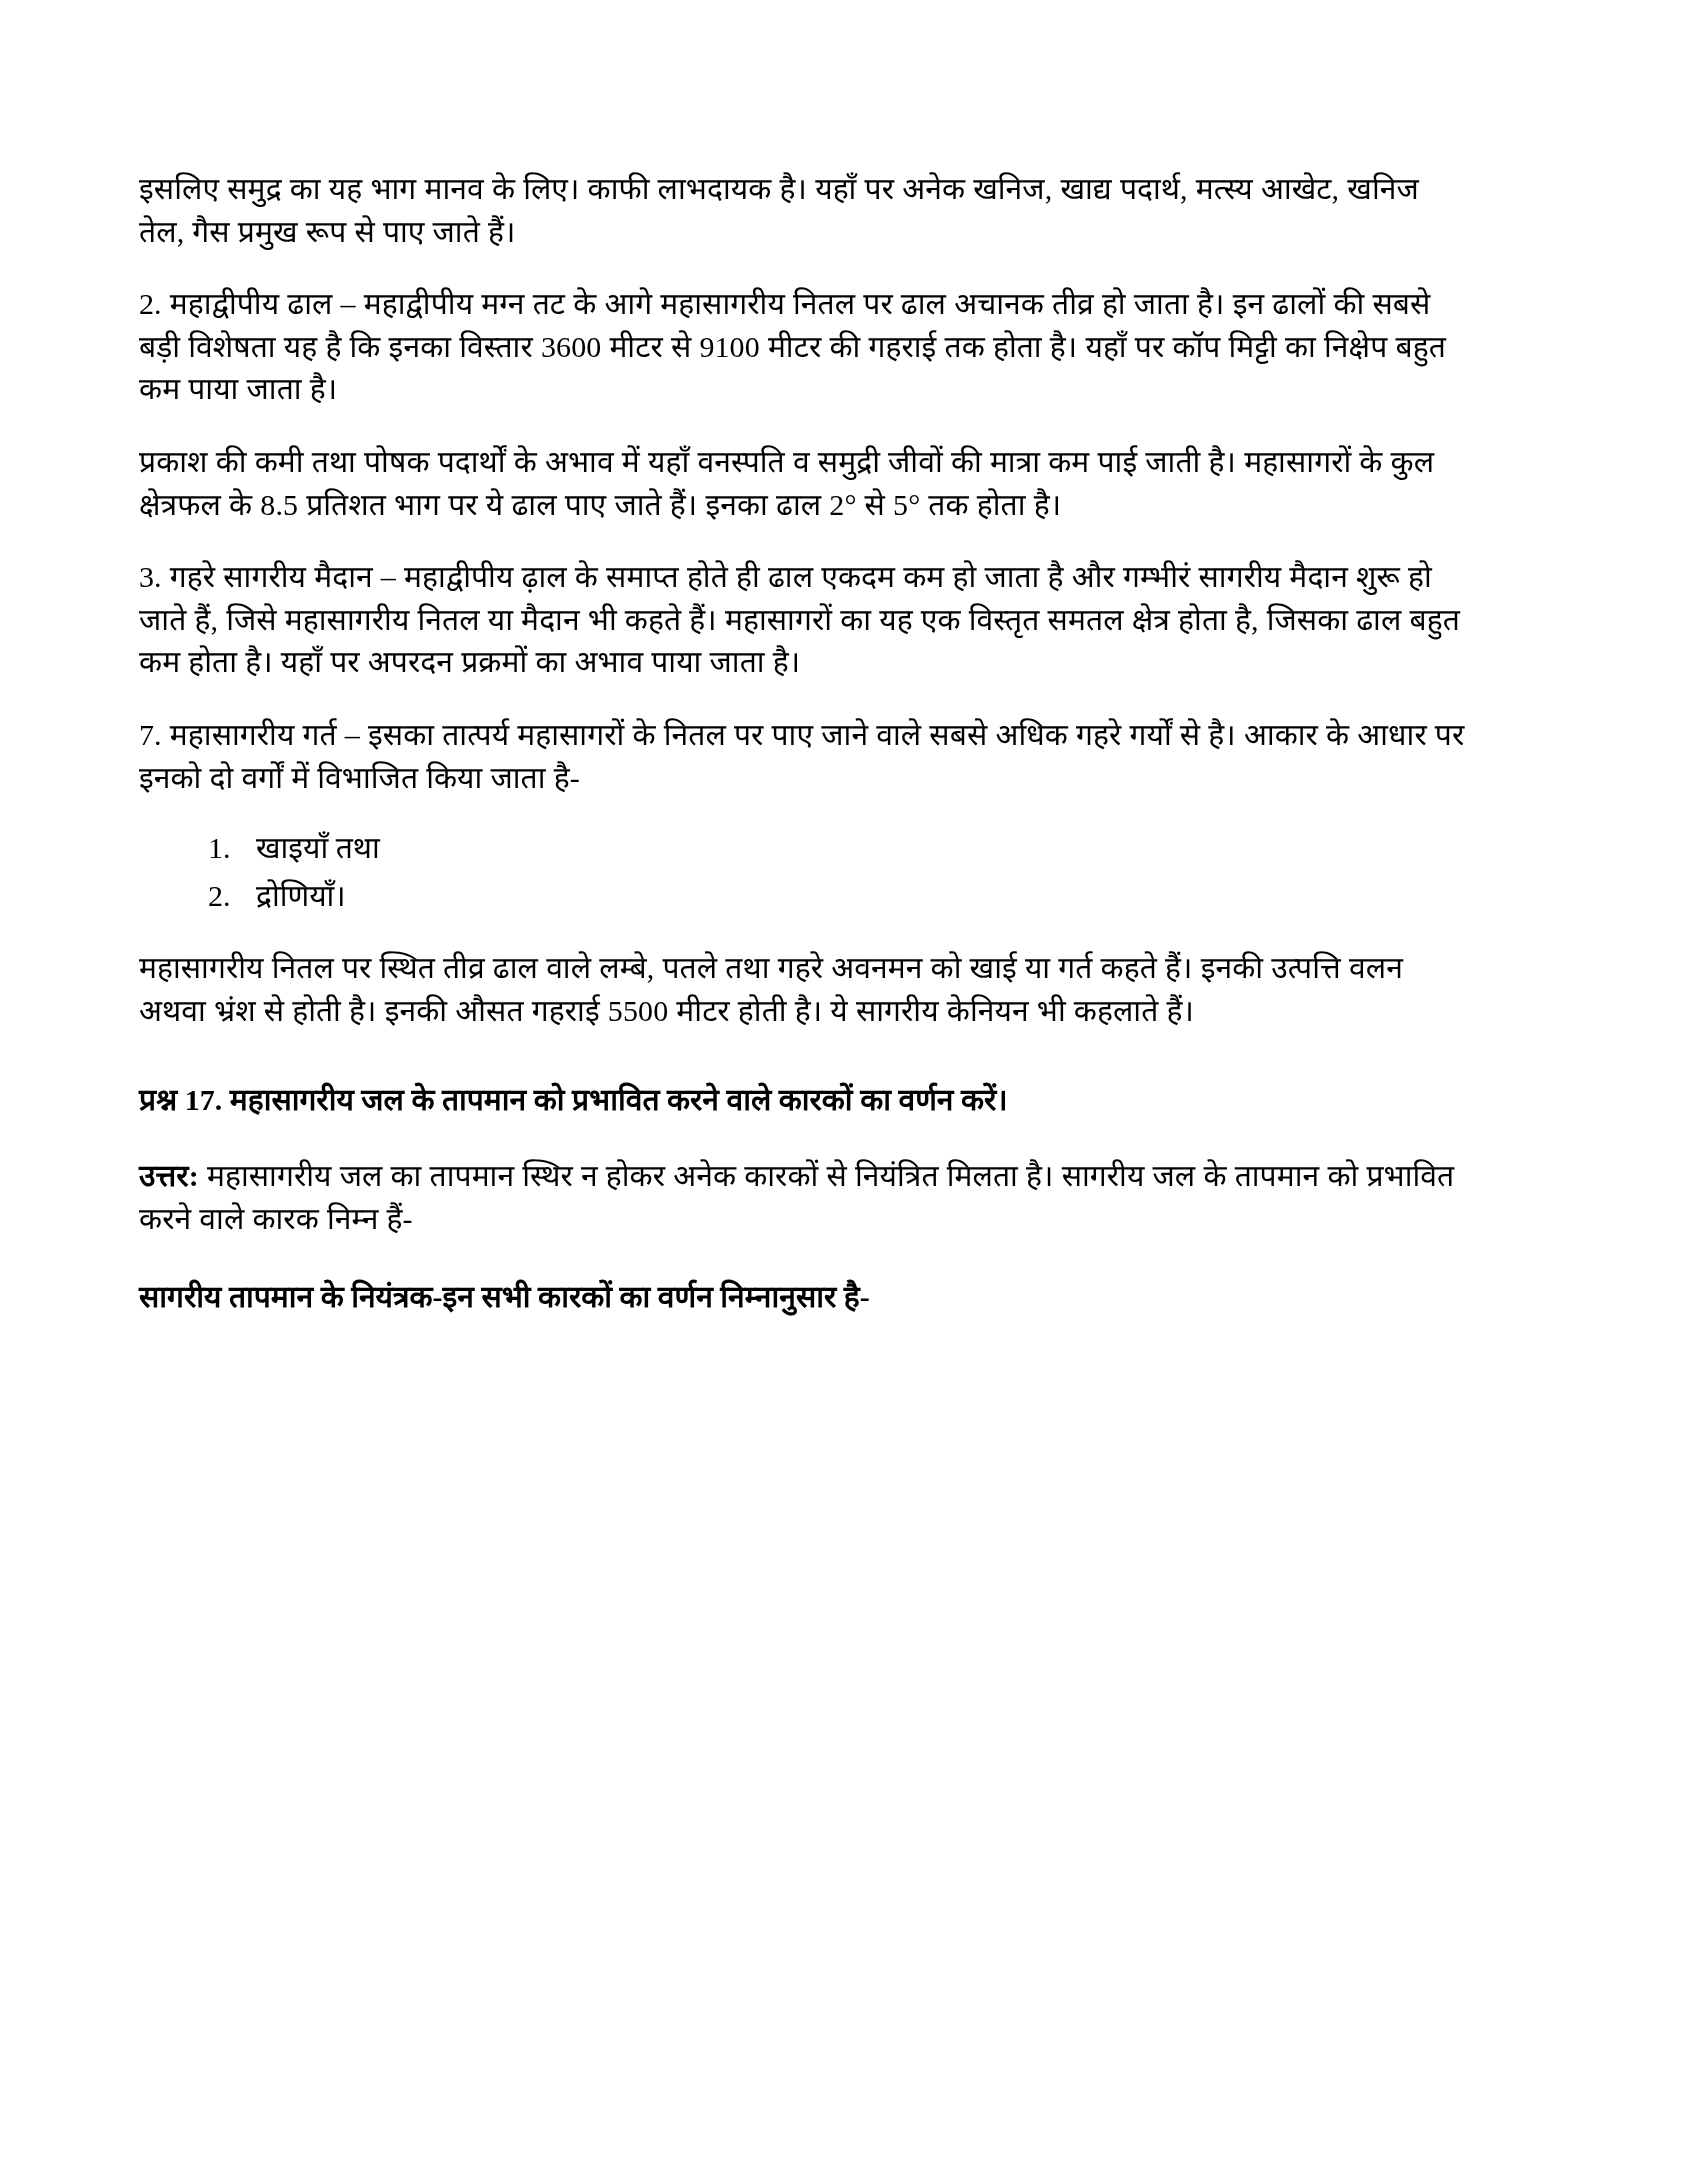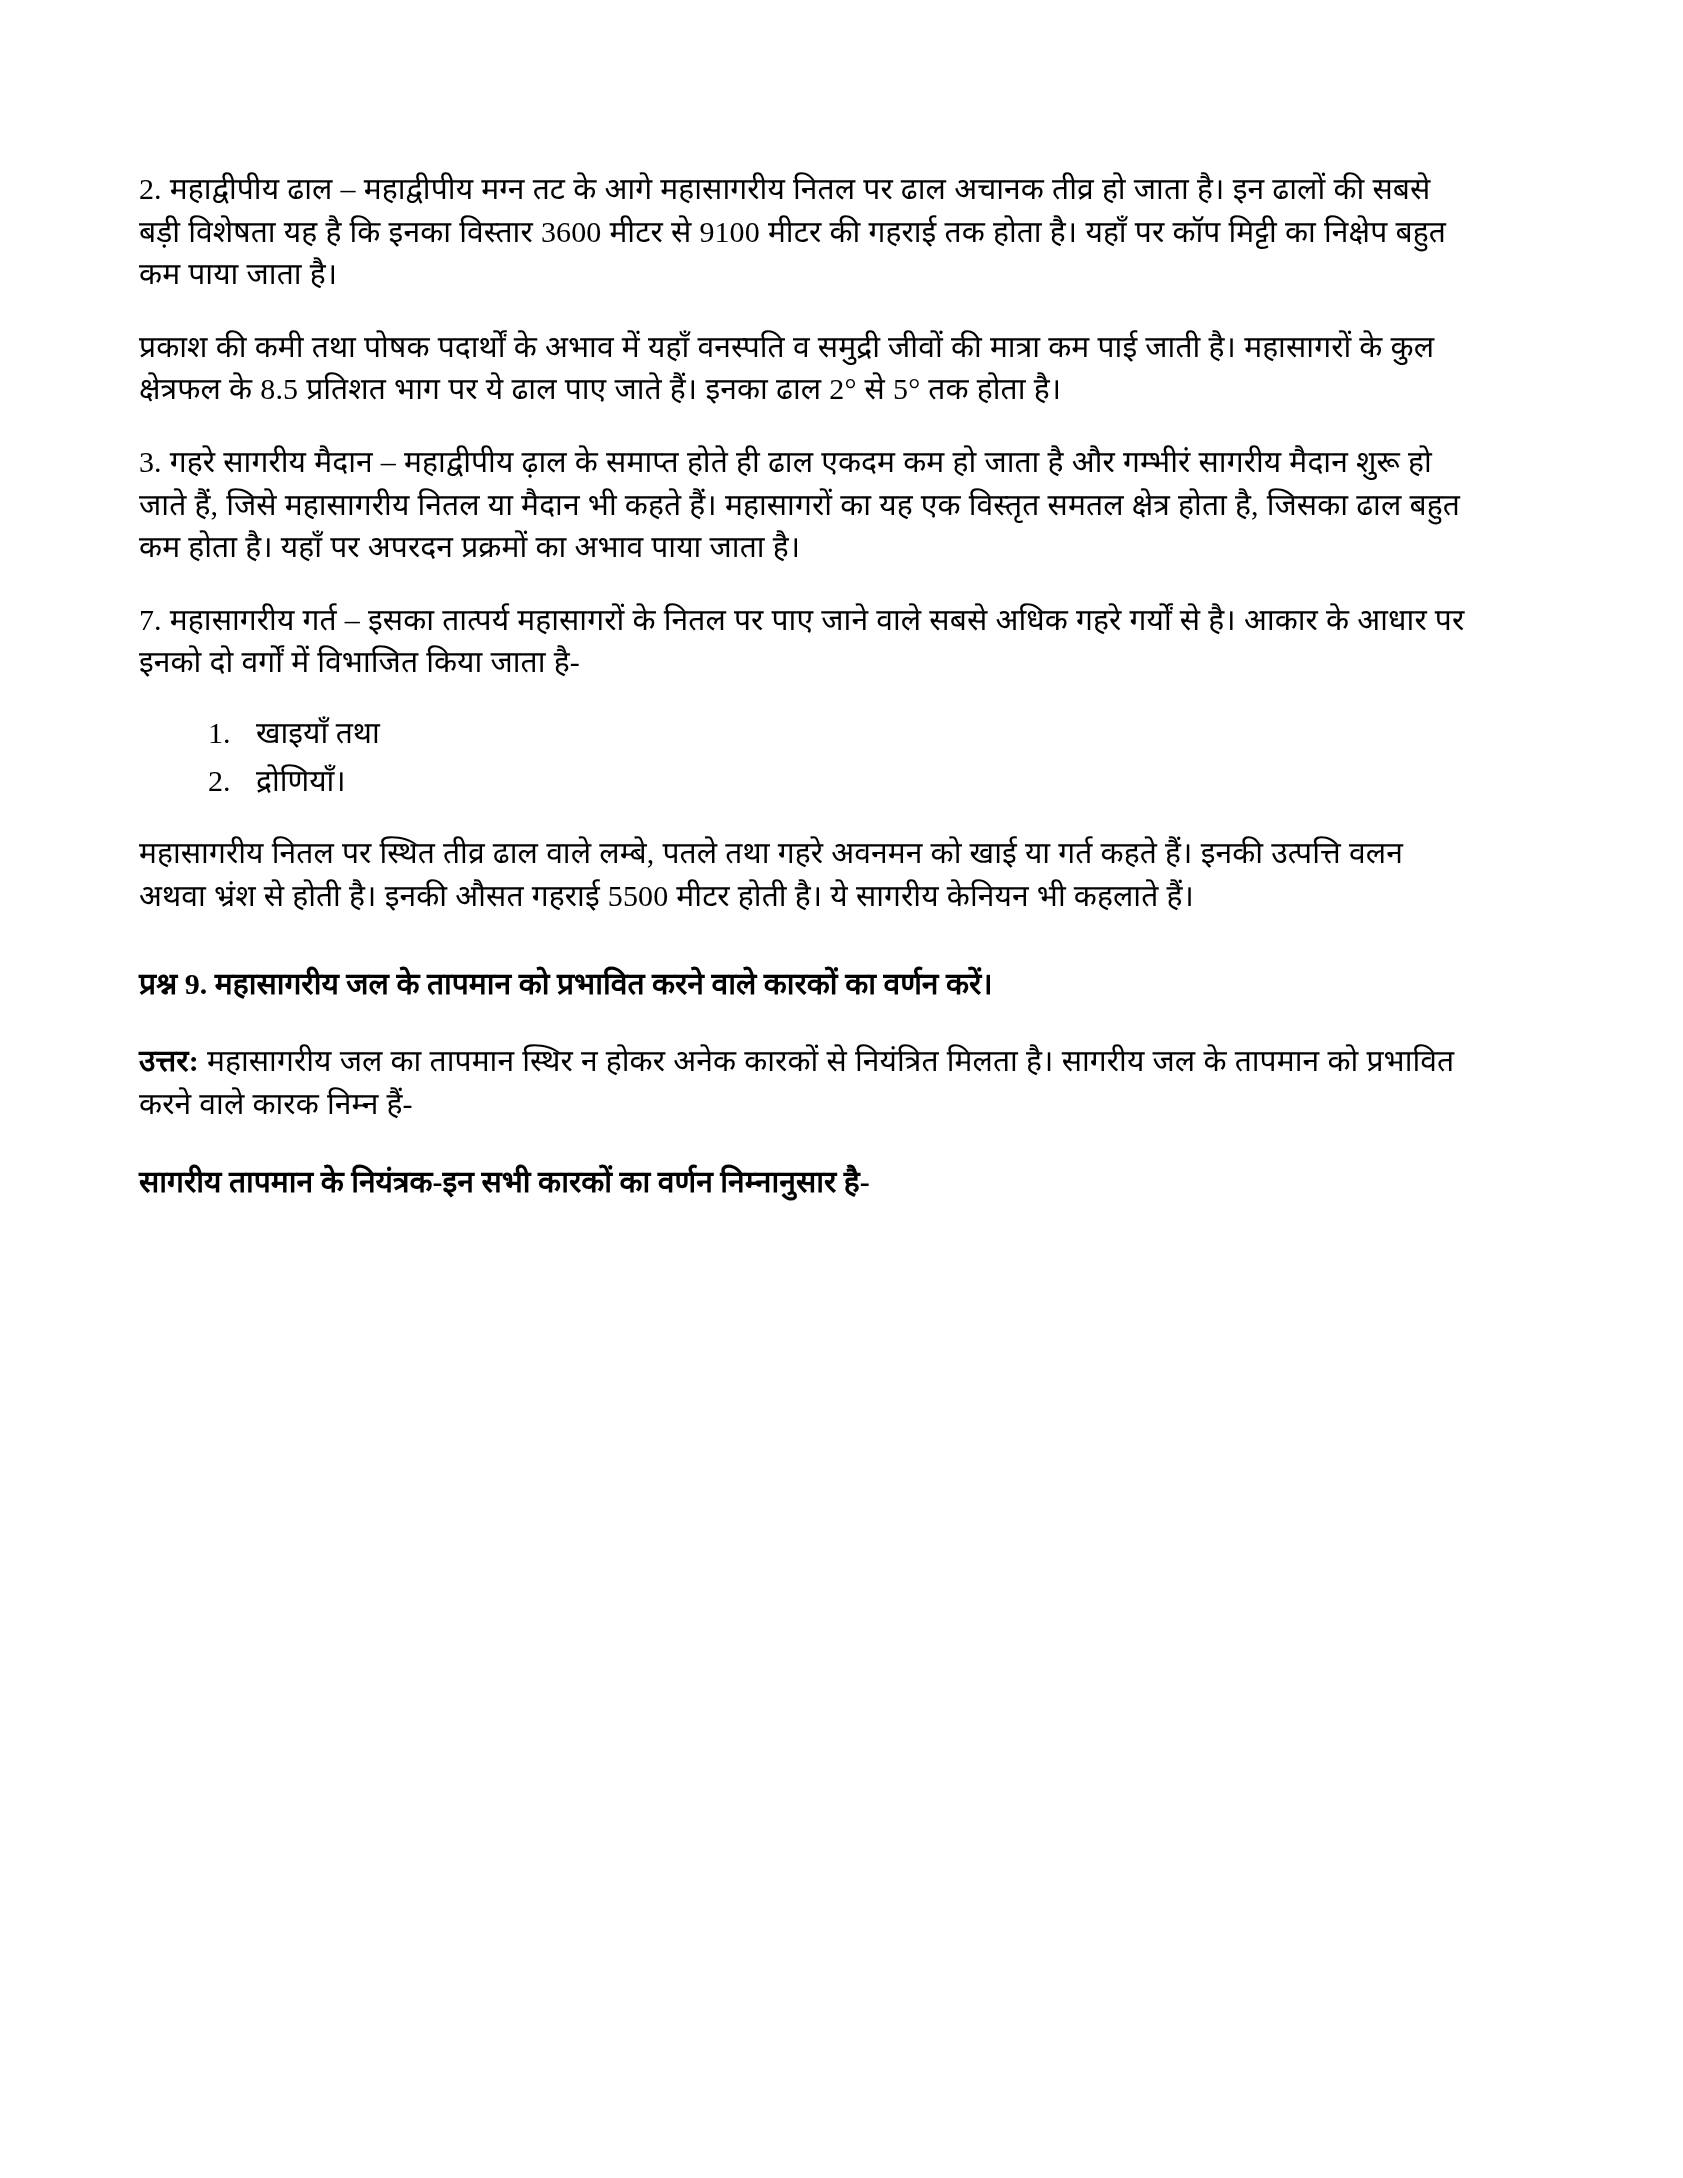--- a/index.html
+++ b/index.html
@@ -66,37 +66,38 @@
   ol.num-list li::marker {
     font-size: 30px;
   }
 </style>
 </head>
 <body>
 
 <div class="page">
   <div class="doc-body">
 
+    <p class="para">इसलिए समुद्र का यह भाग मानव के लिए। काफी लाभदायक है। यहाँ पर अनेक खनिज, खाद्य पदार्थ, मत्स्य आखेट, खनिज तेल, गैस प्रमुख रूप से पाए जाते हैं।</p>
 
     <p class="para">2.  महाद्वीपीय ढाल – महाद्वीपीय मग्न तट के आगे महासागरीय नितल पर ढाल अचानक तीव्र हो जाता है। इन ढालों की सबसे बड़ी विशेषता यह है कि इनका विस्तार 3600 मीटर से 9100 मीटर की गहराई तक होता है। यहाँ पर कॉप मिट्टी का निक्षेप बहुत कम पाया जाता है।</p>
 
     <p class="para">प्रकाश की कमी तथा पोषक पदार्थों के अभाव में यहाँ वनस्पति व समुद्री जीवों की मात्रा कम पाई जाती है। महासागरों के कुल क्षेत्रफल के 8.5 प्रतिशत भाग पर ये ढाल पाए जाते हैं। इनका ढाल 2° से 5° तक होता है।</p>
 
     <p class="para">3. गहरे सागरीय मैदान – महाद्वीपीय ढ़ाल के समाप्त होते ही ढाल एकदम कम हो जाता है और गम्भीरं सागरीय मैदान शुरू हो जाते हैं, जिसे महासागरीय नितल या मैदान भी कहते हैं। महासागरों का यह एक विस्तृत समतल क्षेत्र होता है, जिसका ढाल बहुत कम होता है। यहाँ पर अपरदन प्रक्रमों का अभाव पाया जाता है।</p>
 
     <p class="para tight">7. महासागरीय गर्त – इसका तात्पर्य महासागरों के नितल पर पाए जाने वाले सबसे अधिक गहरे गर्यों से है। आकार के आधार पर इनको दो वर्गों में विभाजित किया जाता है-</p>
 
     <ol class="num-list">
       <li>खाइयाँ तथा</li>
       <li>द्रोणियाँ।</li>
     </ol>
 
     <p class="para">महासागरीय नितल पर स्थित तीव्र ढाल वाले लम्बे, पतले तथा गहरे अवनमन को खाई या गर्त कहते हैं। इनकी उत्पत्ति वलन अथवा भ्रंश से होती है। इनकी औसत गहराई 5500 मीटर होती है। ये सागरीय केनियन भी कहलाते हैं।</p>
 
-    <p class="heading">प्रश्न 9. महासागरीय जल के तापमान को प्रभावित करने वाले कारकों का वर्णन करें।</p>
+    <p class="heading">प्रश्न 17. महासागरीय जल के तापमान को प्रभावित करने वाले कारकों का वर्णन करें।</p>
 
     <p class="para"><span class="answer-label">उत्तर:</span><span> महासागरीय जल का तापमान स्थिर न होकर अनेक कारकों से नियंत्रित मिलता है। सागरीय जल के तापमान को प्रभावित करने वाले कारक निम्न हैं-</span></p>
 
 
     <p class="heading last">सागरीय तापमान के नियंत्रक-इन सभी कारकों का वर्णन निम्नानुसार है-</p>
 
   </div>
 </div>
 
 

